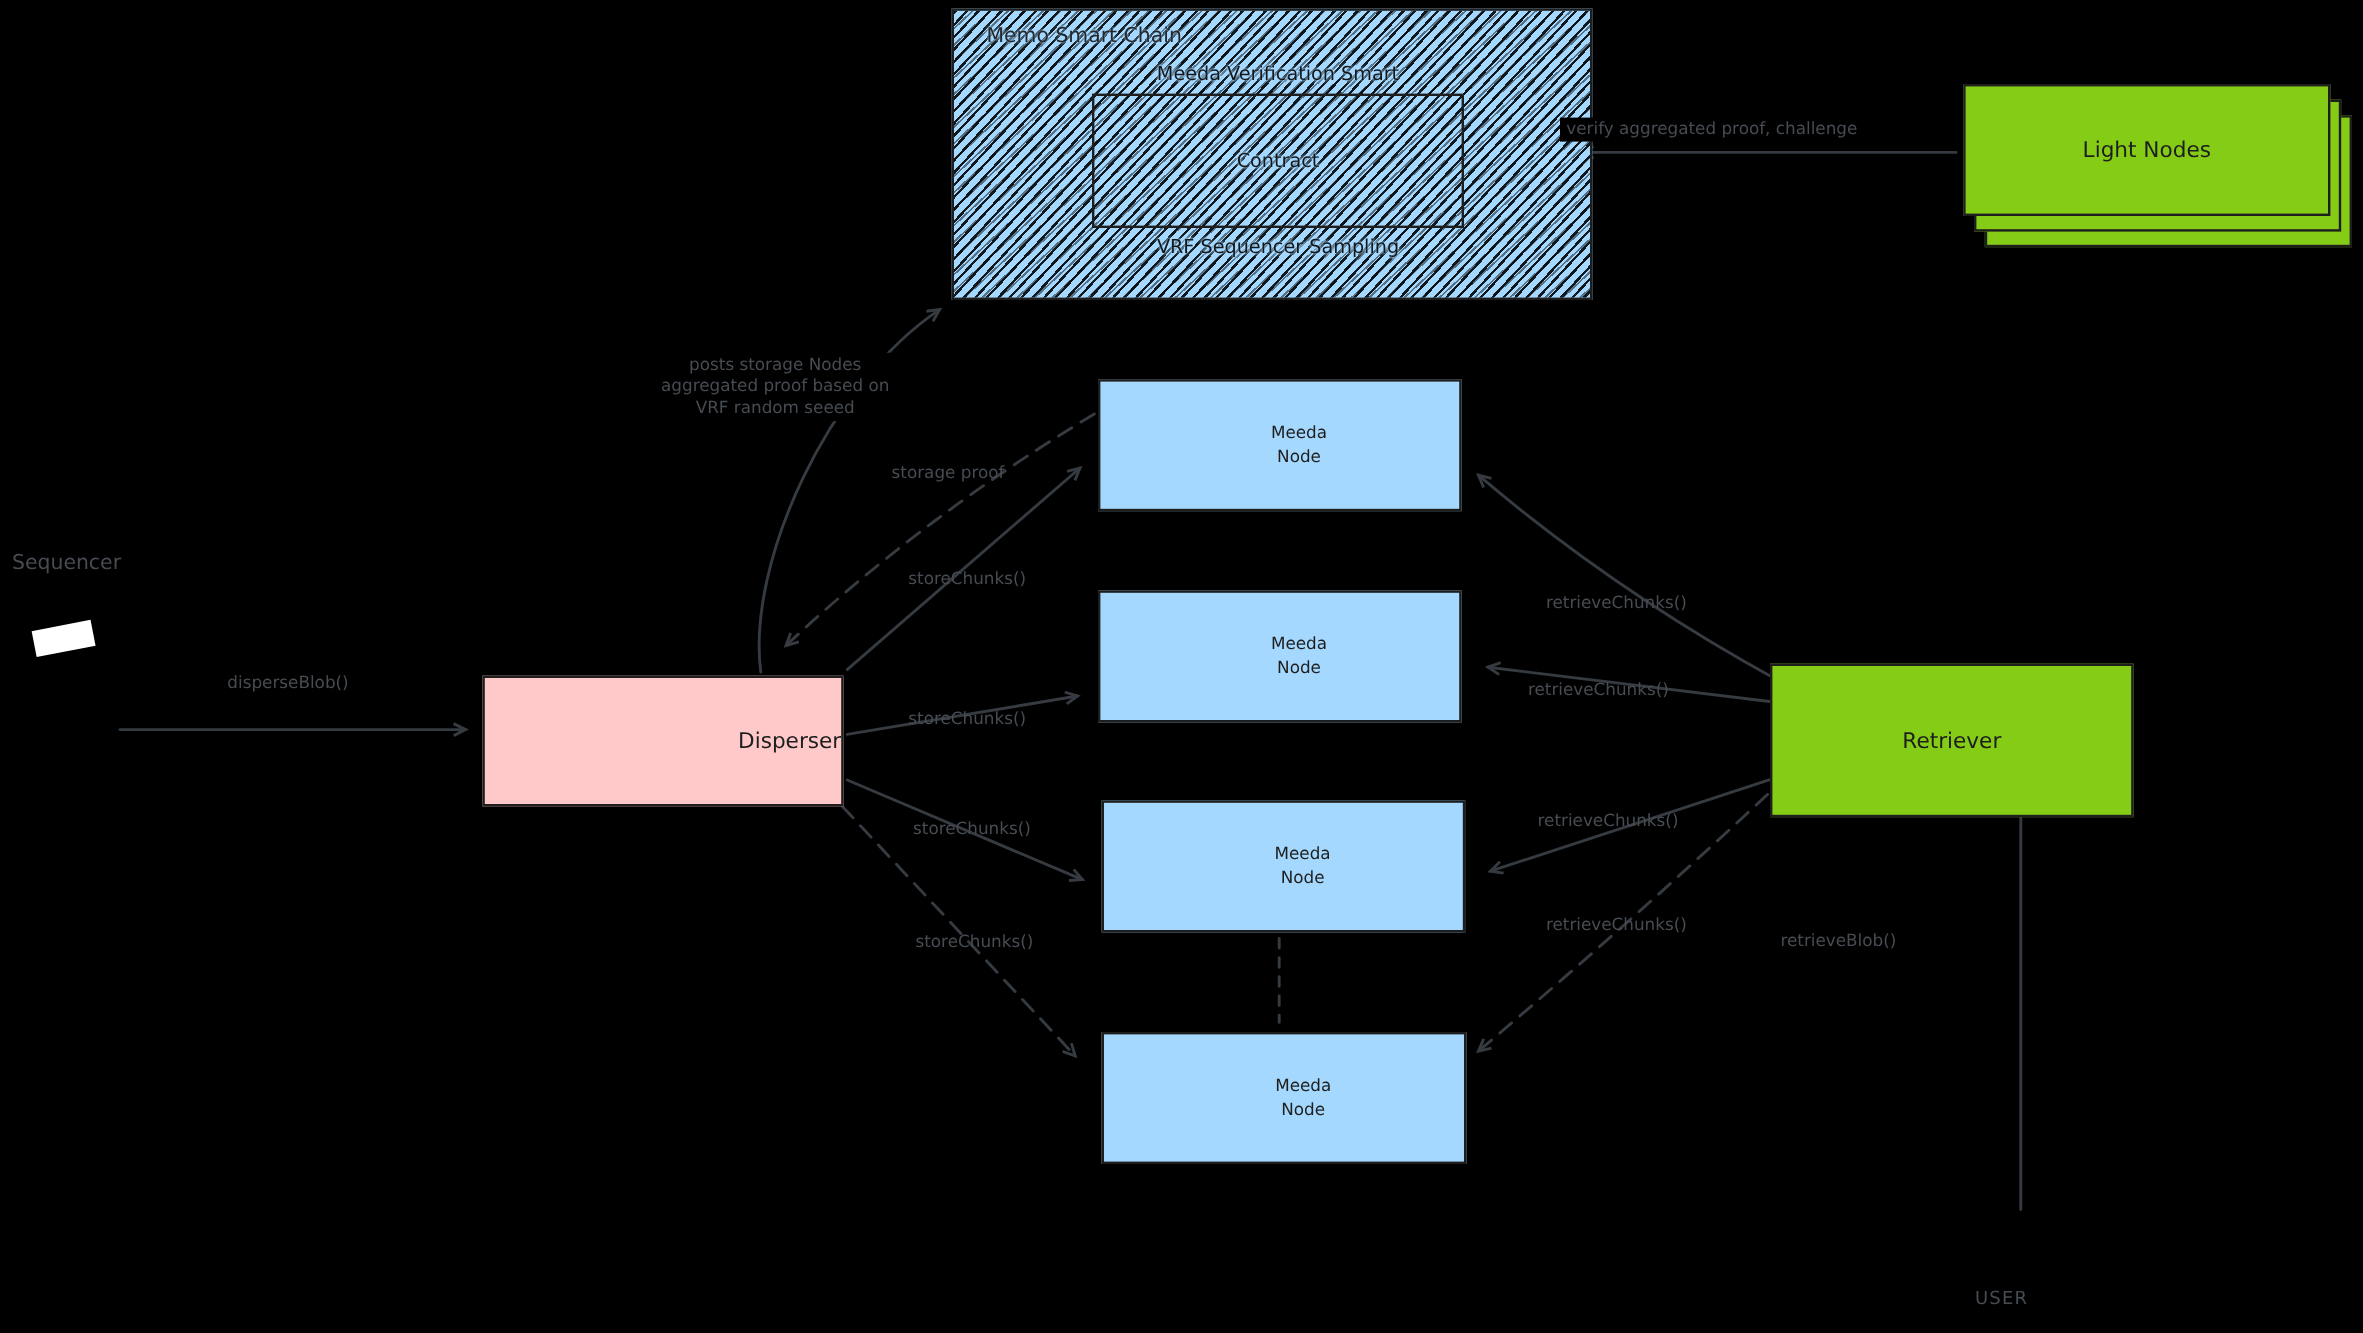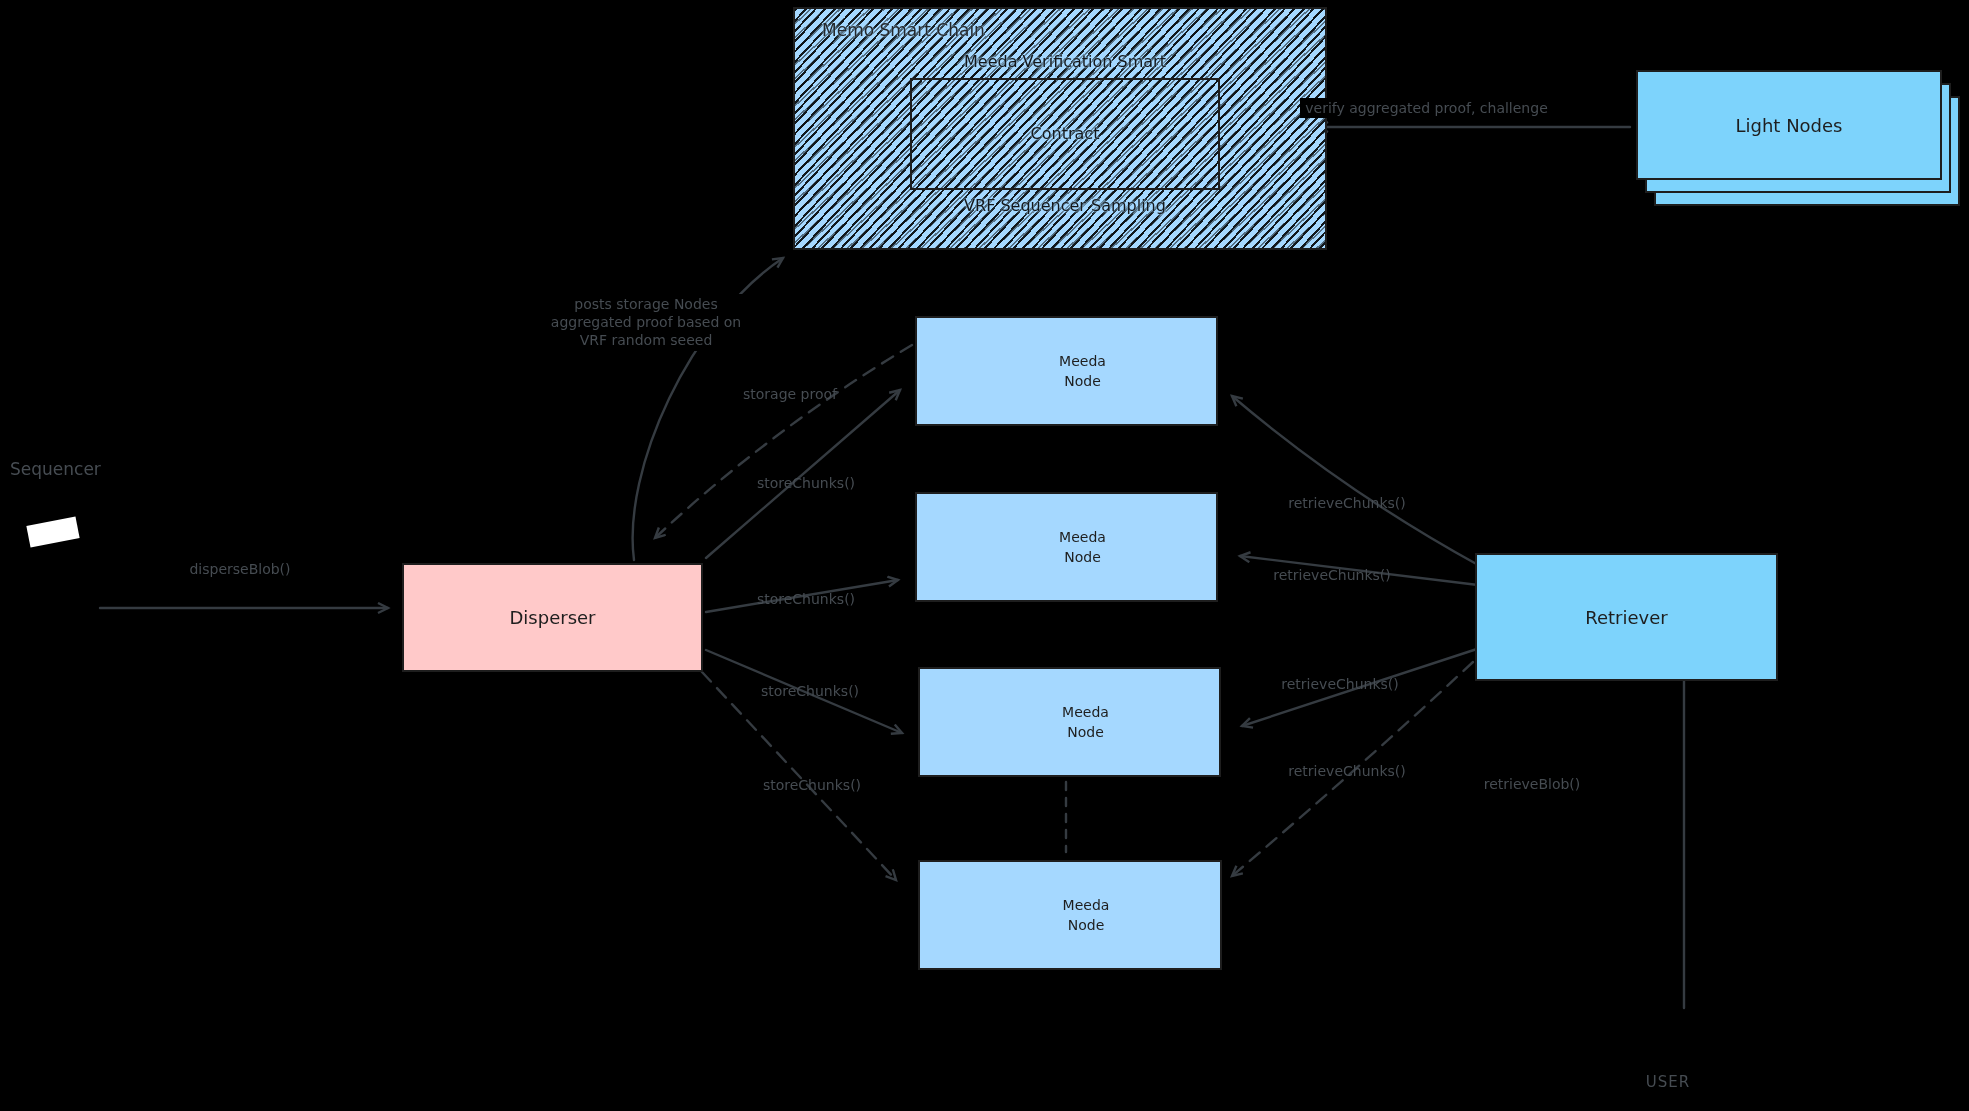--- a/index.html
+++ b/index.html
@@ -2,21 +2,21 @@
 <html><head>
 <meta charset="utf-8">
 <style>
   html,body{margin:0;padding:0;background:#000;}
   #canvas{position:relative;width:1969px;height:1111px;background:#000;overflow:hidden;
           font-family:"DejaVu Sans",sans-serif;padding-left:31px;}
   .box{position:absolute;border:2px solid #1e1e1e;display:flex;align-items:center;justify-content:center;
        flex-direction:column;color:#1e1e1e;font-size:18px;text-align:center;box-sizing:border-box;}
   .blue{background:#A5D8FF;}
   .pink{background:#FFC9C9;}
-  .yellow{background:#7dd3fc;}
+  .yellow{background:#84cc16;}
   .hatch{background-color:#A5D8FF;
     background-image:
       repeating-linear-gradient(133deg, rgba(5,8,10,.92) 0 2px, transparent 2px 7px),
       repeating-linear-gradient(137deg, rgba(5,8,10,.5) 0 1.5px, transparent 1.5px 10px);}
   .label{position:absolute;color:#464c52;font-size:14px;text-align:center;line-height:1.3;}
   .label.onblack{background:#000;padding:1px 4px;}
   .boxtitle{position:absolute;color:#24282c;font-size:17px;
             text-shadow:0 0 4px #A5D8FF,0 0 2px #A5D8FF;}
   .contract{position:absolute;border:2px solid #1e1e1e;display:flex;align-items:center;justify-content:center;
             flex-direction:column;color:#14171a;font-size:16px;line-height:1.5;text-align:center;
@@ -65,21 +65,21 @@
 
   <div class="box yellow" style="left:1654px;top:96px;width:306px;height:110px;"></div>
   <div class="box yellow" style="left:1645px;top:83px;width:306px;height:110px;"></div>
   <div class="box yellow" style="left:1636px;top:70px;width:306px;height:110px;">
     <div>Light Nodes</div>
   </div>
 
   <div class="label" style="left:10px;top:458px;font-size:17px;">Sequencer</div>
   <div class="seq-screen"></div>
 
-  <div class="box pink" style="left:402px;top:563px;width:301px;height:109px;">
+  <div class="box pink" style="left:402px;top:563px;width:301px;height:109px;align-items:flex-end;">
     <div>Disperser</div>
   </div>
 
   <div class="box blue" style="left:915px;top:316px;width:303px;height:110px;">
     <div class="nodelabel">
       <div>Meeda</div>
       <div>Node</div>
     </div>
   </div>
   <div class="box blue" style="left:915px;top:492px;width:303px;height:110px;">

